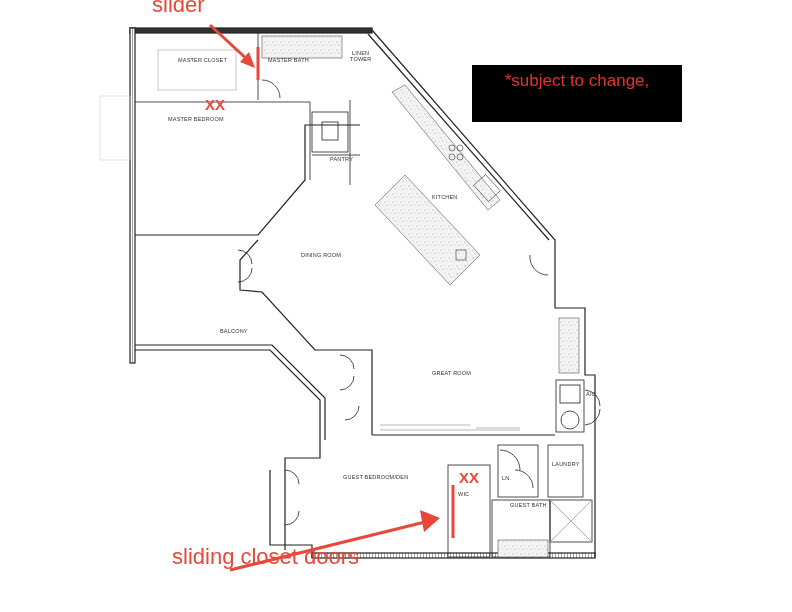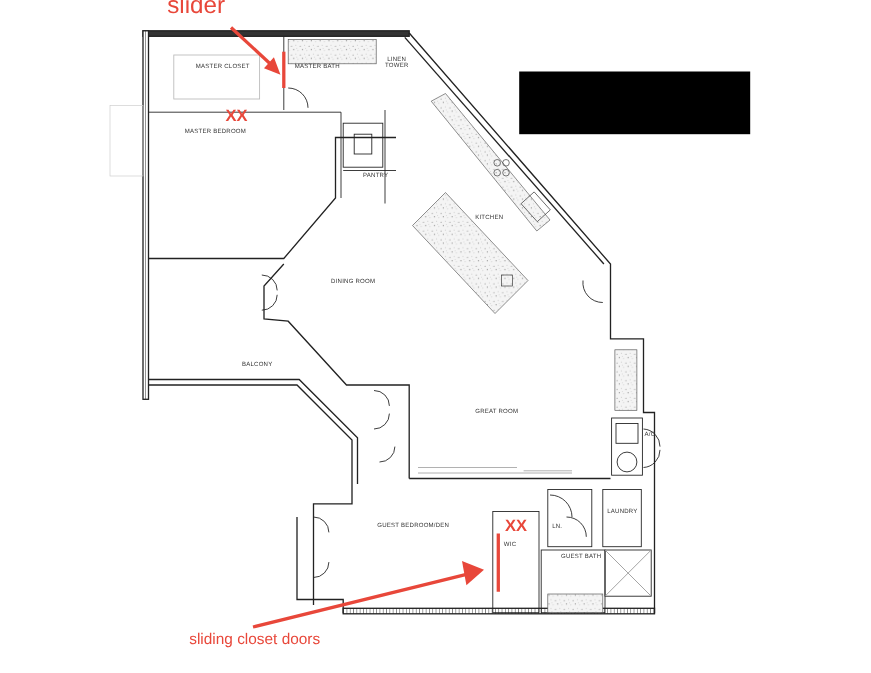--- a/index.html
+++ b/index.html
@@ -1,21 +1,21 @@
 <!DOCTYPE html>
 <html><head>
 <meta charset="utf-8">
 <style>
   html, body { margin:0; padding:0; background:#ffffff; }
   body { width:792px; height:612px; position:relative; overflow:hidden; font-family:"Liberation Sans", sans-serif; }
   svg { position:absolute; left:0; top:0; }
   .room-label { font-family:"Liberation Sans", sans-serif; font-size:5.5px; fill:#333333; letter-spacing:0.2px; }
   .annot { position:absolute; color:#e8473a; font-family:"Liberation Sans", sans-serif; white-space:nowrap; }
   .annot-slider { left:152px; top:-8px; font-size:22px; }
-  .annot-sliding { left:172px; top:572px; font-size:14px; }
+  .annot-sliding { left:172px; top:544px; font-size:22px; }
   .disclaimer { position:absolute; left:472px; top:65px; width:210px; height:57px; background:#000000; color:#e8312a; font-size:17px; line-height:23px; text-align:center; padding-top:4px; box-sizing:border-box; }
   .disclaimer span { display:block; }
 </style>
 </head>
 <body>
 
 <svg width="792" height="612" viewBox="0 0 792 612">
   <defs>
     <pattern id="hatch" width="3" height="3" patternUnits="userSpaceOnUse">
       <rect width="3" height="3" fill="#ffffff"></rect>
@@ -145,13 +145,14 @@
   </g>
 
   <text x="205" y="110" fill="#e8473a" font-size="15" font-weight="bold" font-family="Liberation Sans, sans-serif">XX</text>
   <text x="459" y="483" fill="#e8473a" font-size="15" font-weight="bold" font-family="Liberation Sans, sans-serif">XX</text>
 </svg>
 
 <div class="annot annot-slider">slider</div>
 <div class="annot annot-sliding">sliding closet doors</div>
 
 <div class="disclaimer">
+  <span>*subject to change,</span>
 </div>
 
 </body></html>

